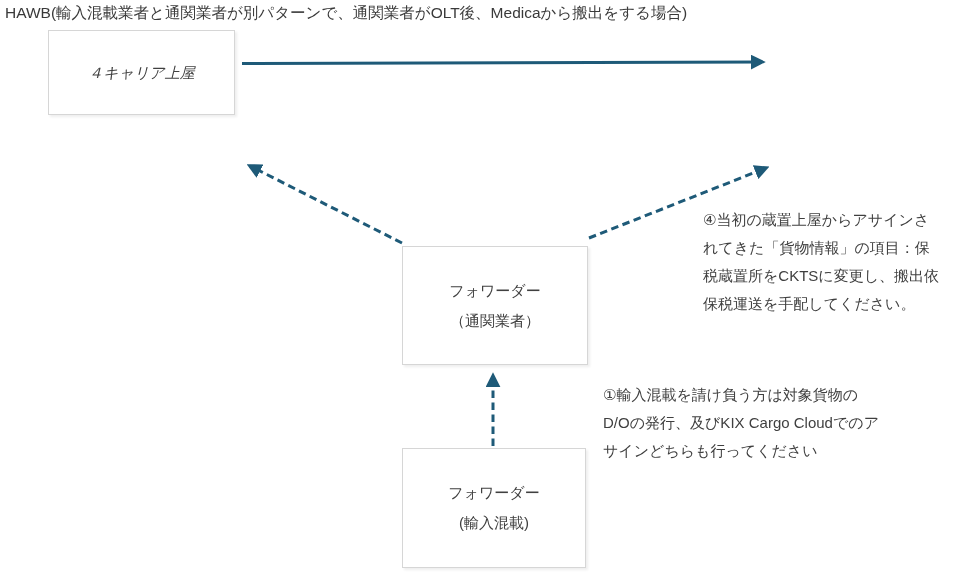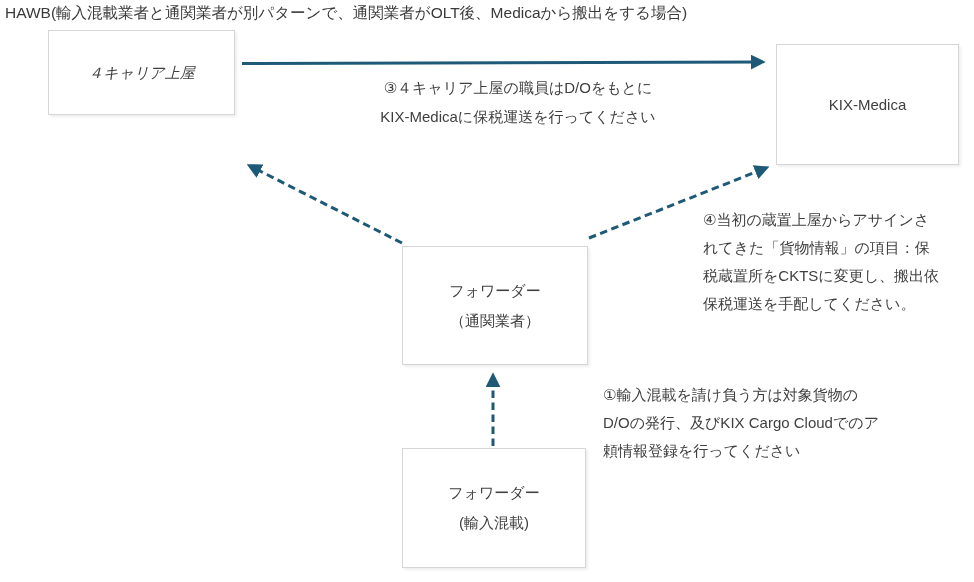--- a/index.html
+++ b/index.html
@@ -81,34 +81,31 @@
       </marker>
     </defs>
     <line class="arrow solid" x1="242" y1="63.5" x2="762" y2="62" marker-end="url(#ah)"></line>
     <line class="arrow dashed" x1="402" y1="243" x2="250" y2="166" marker-end="url(#ah)"></line>
     <line class="arrow dashed" x1="589" y1="238" x2="766" y2="168" marker-end="url(#ah)"></line>
     <line class="arrow dashed" x1="493" y1="446" x2="493" y2="376" marker-end="url(#ah)"></line>
   </svg>
 
   <div class="box" id="box-carrier">４キャリア上屋</div>
 
-  <div class="box" id="box-medica">KIX-Medica</div>
 
   <div class="box" id="box-fwd-customs">フォワーダー
 （通関業者）</div>
 
   <div class="box" id="box-fwd-import">フォワーダー
 (輸入混載)</div>
 
-  <div class="annotation" id="ann-step3">③４キャリア上屋の職員はD/Oをもとに
-KIX-Medicaに保税運送を行ってください</div>
 
 
   <div class="annotation" id="ann-step4">④当初の蔵置上屋からアサインさ
 れてきた「貨物情報」の項目：保
 税蔵置所をCKTSに変更し、搬出依
 保税運送を手配してください。</div>
 
   <div class="annotation" id="ann-step1">①輸入混載を請け負う方は対象貨物の
 D/Oの発行、及びKIX Cargo Cloudでのア
-頼情報登録を行ってください</div>
+サインどちらも行ってください</div>
 
 </div>
 
 </body></html>

